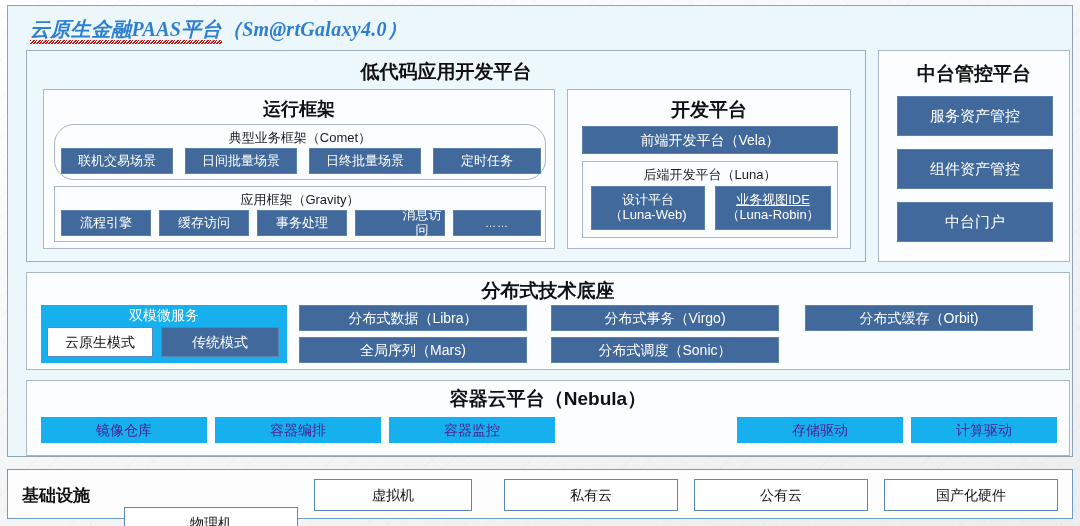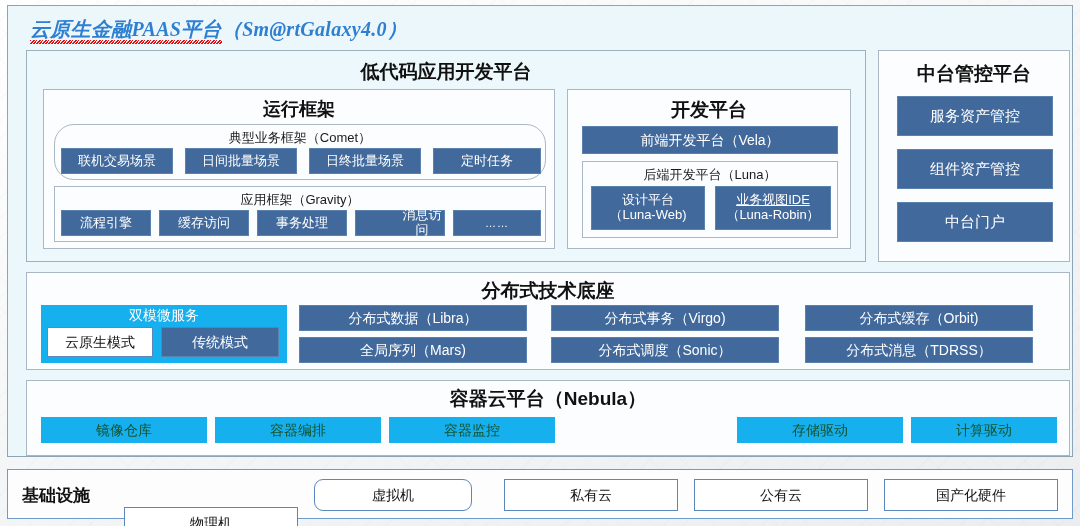--- a/index.html
+++ b/index.html
@@ -45,21 +45,21 @@
   }
 
   
   .bx{
     box-sizing:border-box;position:absolute;
     display:flex;align-items:center;justify-content:center;
     text-align:center;line-height:1.15;
   }
   .bx-blue{background:#41699c;color:#ffffff;border:1px solid #3b6characters;}
   .bx-blue{background:#41699c;color:#fff;border:1px solid #5b81ae;}
-  .bx-cyan{background:#17b0ef;color:#14532d;border:1px solid #17b0ef;}
+  .bx-cyan{background:#17b0ef;color:#4c1d95;border:1px solid #17b0ef;}
   .bx-white{background:#ffffff;color:#111;border:1.3px solid #5b87bb;}
 
   
   #lowcode{left:18px;top:44px;width:840px;height:212px;}
   #lowcode .panel-head{position:absolute;top:8px;left:0;font-size:19px;}
 
   #runtime{left:16px;top:38px;width:512px;height:160px;}
   #runtime .panel-head{position:absolute;top:7px;left:0;font-size:18px;}
 
   #comet{left:10px;top:34px;width:492px;height:56px;border-radius:20px;}
@@ -169,36 +169,35 @@
         <div class="bx bx-blue" style="left:120px;top:22px;width:118px;height:30px;font-size:14px;">传统模式</div>
       </div>
 
       <div class="bx bx-blue" style="left:272px;top:32px;width:228px;height:26px;font-size:14px;">分布式数据（Libra）</div>
       <div class="bx bx-blue" style="left:272px;top:64px;width:228px;height:26px;font-size:14px;">全局序列（Mars)</div>
 
       <div class="bx bx-blue" style="left:524px;top:32px;width:228px;height:26px;font-size:14px;">分布式事务（Virgo)</div>
       <div class="bx bx-blue" style="left:524px;top:64px;width:228px;height:26px;font-size:14px;">分布式调度（Sonic）</div>
 
       <div class="bx bx-blue" style="left:778px;top:32px;width:228px;height:26px;font-size:14px;">分布式缓存（Orbit)</div>
-      <div class="bx bx-blue" style="left:778px;top:64px;width:228px;height:26px;font-size:14px;">分布式消息（TDRSS）</div>
     </div>
 
     <div class="panel panel-white" id="nebula">
       <div class="panel-head">容器云平台（Nebula）</div>
       <div class="bx bx-cyan" style="left:14px;top:36px;width:166px;height:26px;font-size:14px;">镜像仓库</div>
       <div class="bx bx-cyan" style="left:188px;top:36px;width:166px;height:26px;font-size:14px;">容器编排</div>
       <div class="bx bx-cyan" style="left:362px;top:36px;width:166px;height:26px;font-size:14px;">容器监控</div>
       <div class="bx bx-cyan" style="left:710px;top:36px;width:166px;height:26px;font-size:14px;">存储驱动</div>
       <div class="bx bx-cyan" style="left:884px;top:36px;width:146px;height:26px;font-size:14px;">计算驱动</div>
     </div>
 
   </div>
 
   <div id="infra">
     <div class="infra-label">基础设施</div>
     <div class="bx bx-white" style="left:116px;top:9px;width:174px;height:32px;font-size:14px;margin-top:28px;">物理机</div>
-    <div class="bx bx-white" style="left:306px;top:9px;width:158px;height:32px;font-size:14px;border-radius:9px;">虚拟机</div>
+    <div class="bx bx-white" style="left:306px;top:9px;width:158px;height:32px;font-size:14px;">虚拟机</div>
     <div class="bx bx-white" style="left:496px;top:9px;width:174px;height:32px;font-size:14px;">私有云</div>
     <div class="bx bx-white" style="left:686px;top:9px;width:174px;height:32px;font-size:14px;">公有云</div>
     <div class="bx bx-white" style="left:876px;top:9px;width:174px;height:32px;font-size:14px;">国产化硬件</div>
   </div>
 
 </div>
 
 </body></html>

